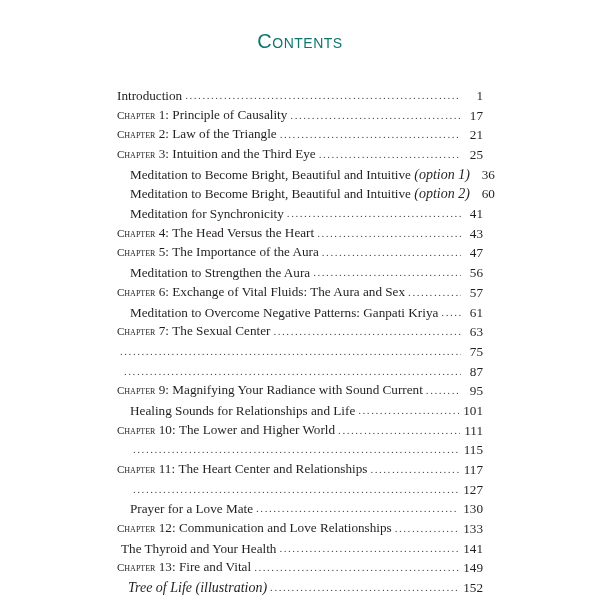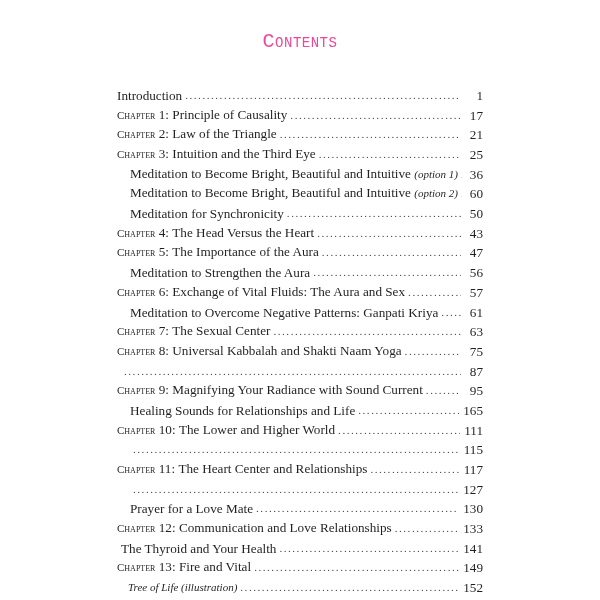--- a/index.html
+++ b/index.html
@@ -17,22 +17,22 @@
     }
     .page-title {
       position: absolute;
       top: 30px;
       left: 0;
       width: 600px;
       text-align: center;
       font-size: 20px;
       letter-spacing: 0.5px;
       font-variant: small-caps;
-      font-family: Liberation Mono, monospace;
-      color: #ec4899;
+      font-family: Liberation Sans, sans-serif;
+      color: #0f766e;
     }
     .toc {
       position: absolute;
       top: 86px;
       left: 117px;
       width: 366px;
     }
     .toc-row {
       display: flex;
       align-items: flex-end;
@@ -49,21 +49,21 @@
     }
     .chap-word {
       font-variant: small-caps;
       font-size: 11px;
     }
     .chap-rest {
       font-weight: 500;
     }
     .it {
       font-style: italic;
-      font-size: 11px;
+      font-size: 14px;
     }
     .toc-dots {
       flex: 1 1 auto;
       overflow: hidden;
       margin: 0 4px 0 3px;
       color: #444;
       letter-spacing: 2.3px;
       font-size: 11px;
     }
     .toc-dots::before {
@@ -116,21 +116,21 @@
 
   <div class="toc-row level-1">
     <span class="toc-label"><span>Meditation to Become Bright, Beautiful and Intuitive</span> <span class="it">(option 2)</span></span>
     <span class="toc-dots"></span>
     <span class="toc-page">60</span>
   </div>
 
   <div class="toc-row level-1">
     <span class="toc-label">Meditation for Synchronicity</span>
     <span class="toc-dots"></span>
-    <span class="toc-page">50</span>
+    <span class="toc-page">41</span>
   </div>
 
   <div class="toc-row">
     <span class="toc-label"><span class="chap-word">Chapter</span> <span>4</span>: <span class="chap-rest">The Head Versus the Heart</span></span>
     <span class="toc-dots"></span>
     <span class="toc-page">43</span>
   </div>
 
   <div class="toc-row">
     <span class="toc-label"><span class="chap-word">Chapter</span> <span>5</span>: <span class="chap-rest">The Importance of the Aura</span></span>
@@ -156,41 +156,40 @@
     <span class="toc-page">61</span>
   </div>
 
   <div class="toc-row">
     <span class="toc-label"><span class="chap-word">Chapter</span> <span>7</span>: <span class="chap-rest">The Sexual Center</span></span>
     <span class="toc-dots"></span>
     <span class="toc-page">63</span>
   </div>
 
   <div class="toc-row">
-    <span class="toc-label"><span class="chap-word">Chapter</span> <span>8</span>: <span class="chap-rest">Universal Kabbalah and Shakti Naam Yoga</span></span>
     <span class="toc-dots"></span>
     <span class="toc-page">75</span>
   </div>
 
 
   <div class="toc-row level-s">
     <span class="toc-dots"></span>
     <span class="toc-page">87</span>
   </div>
 
   <div class="toc-row">
     <span class="toc-label"><span class="chap-word">Chapter</span> <span>9</span>: <span class="chap-rest">Magnifying Your Radiance with Sound Current</span></span>
     <span class="toc-dots"></span>
     <span class="toc-page">95</span>
   </div>
 
   <div class="toc-row level-1">
     <span class="toc-label">Healing Sounds for Relationships and Life</span>
     <span class="toc-dots"></span>
-    <span class="toc-page">165</span>
+    <span class="toc-page">101</span>
   </div>
 
   <div class="toc-row">
     <span class="toc-label"><span class="chap-word">Chapter</span> <span>10</span>: <span class="chap-rest">The Lower and Higher World</span></span>
     <span class="toc-dots"></span>
     <span class="toc-page">111</span>
   </div>
 
   <div class="toc-row level-1">
     <span class="toc-dots"></span>

